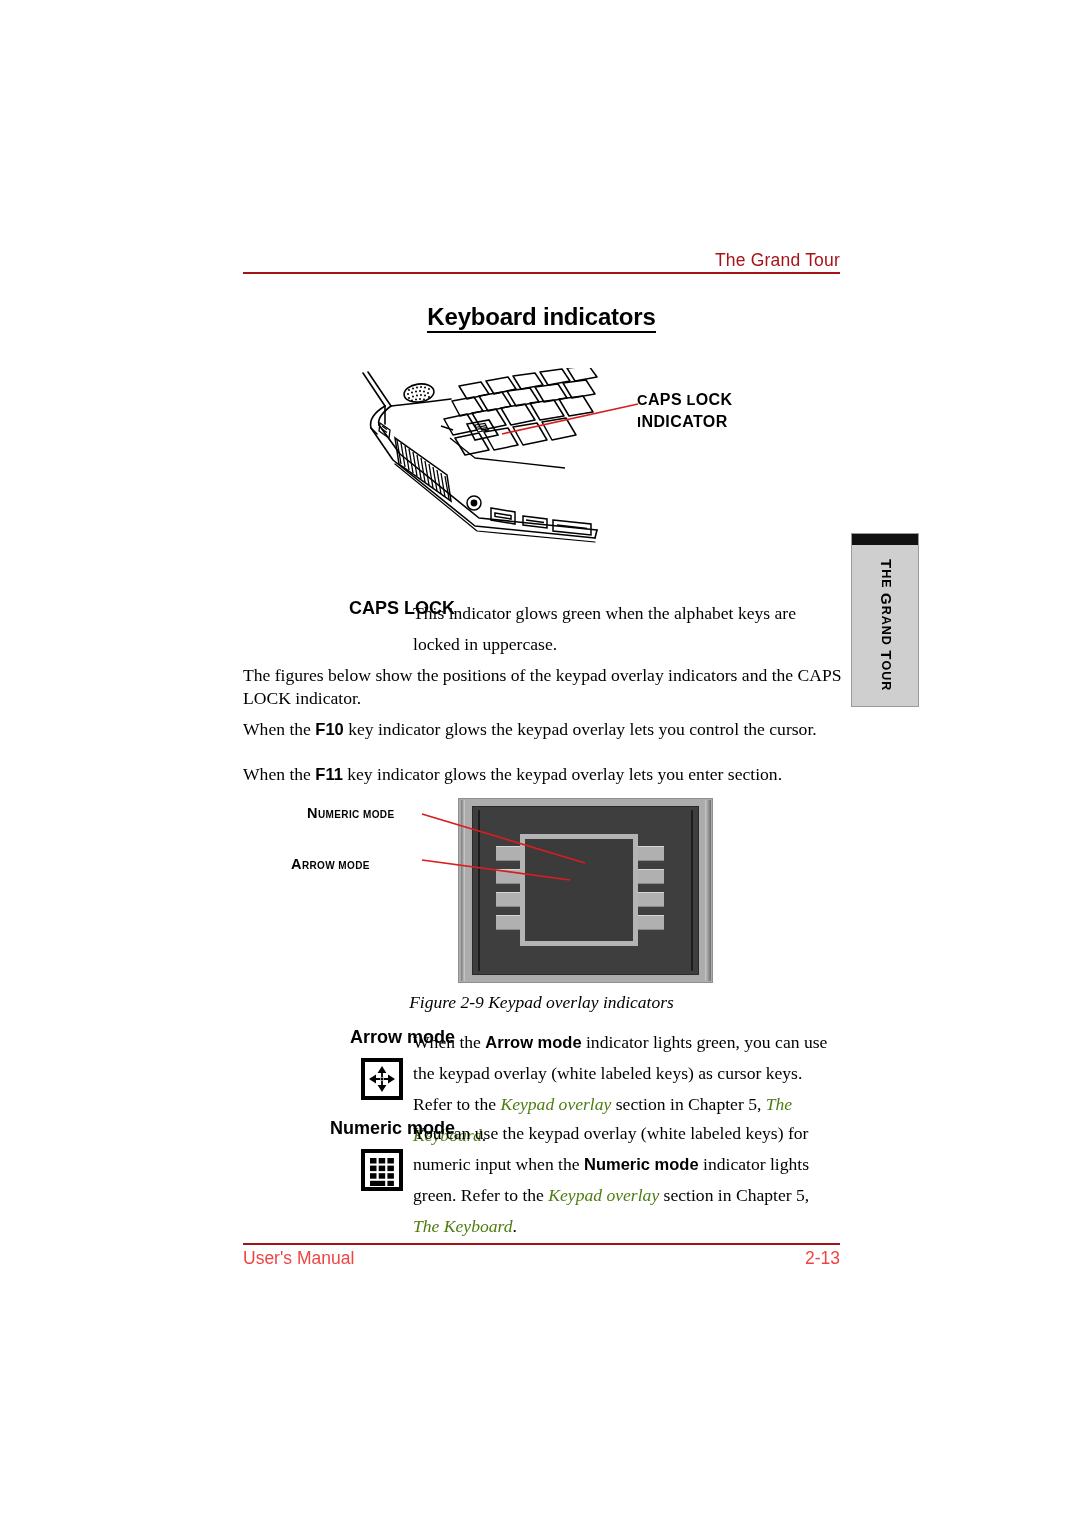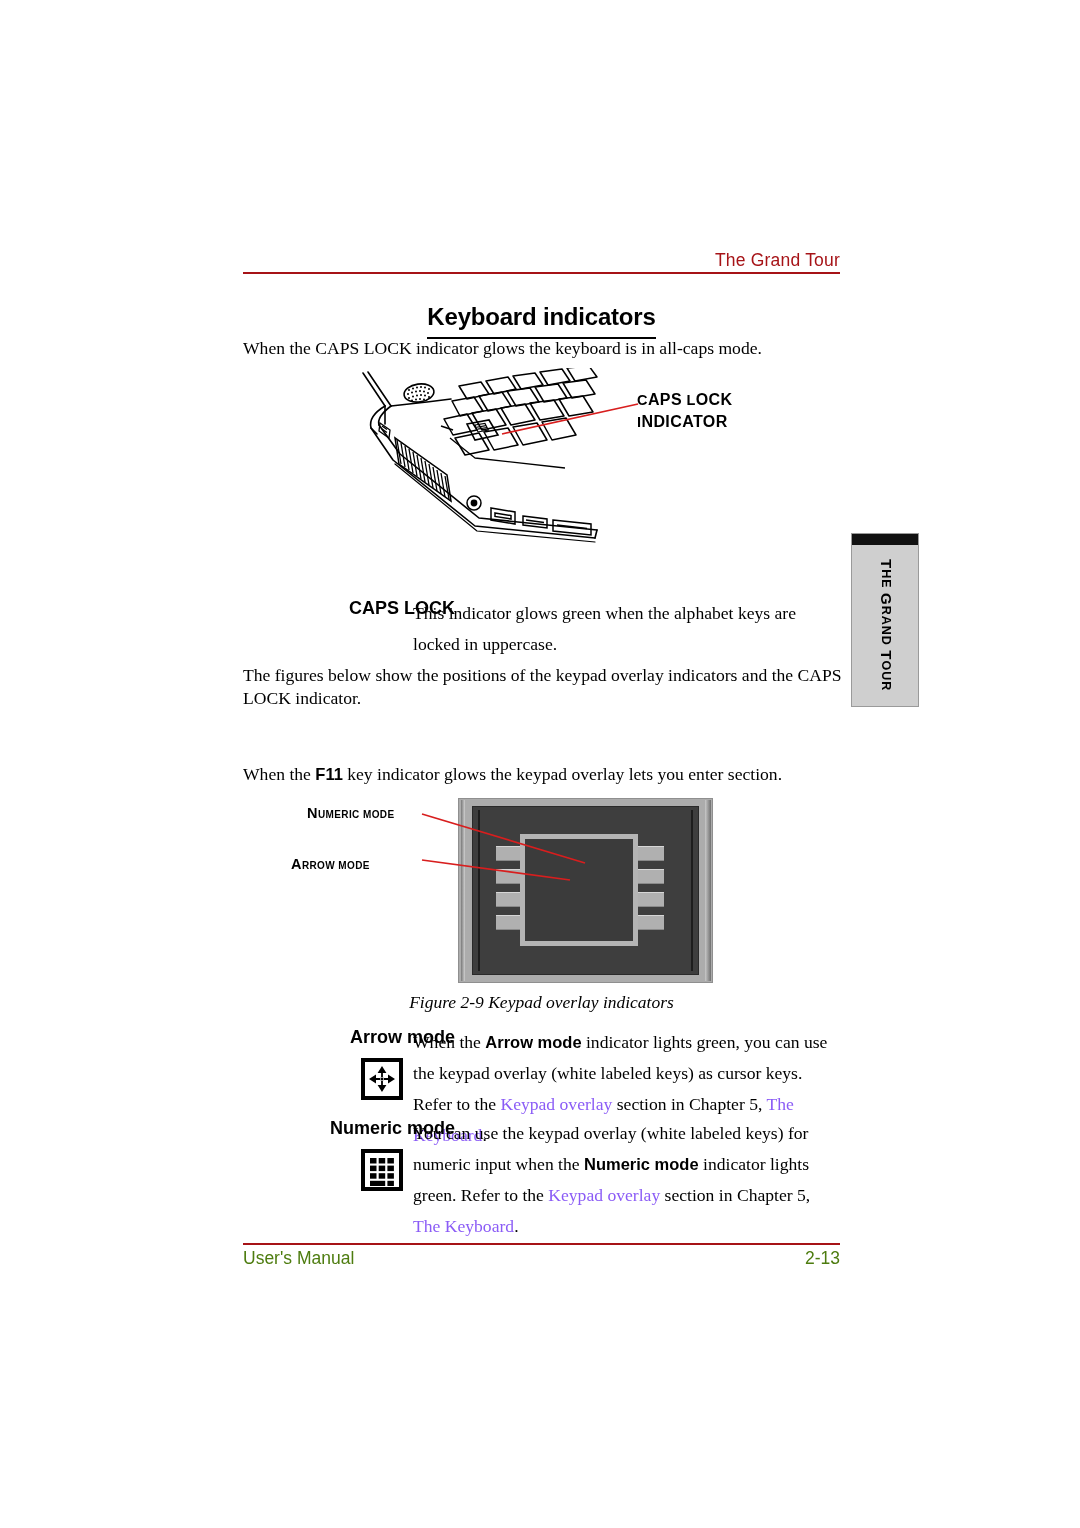--- a/index.html
+++ b/index.html
@@ -50,21 +50,21 @@
     left: 243px;
     top: 303px;
     width: 597px;
     text-align: center;
   }
   .section-heading span {
     font-family: "Liberation Sans", sans-serif;
     font-weight: bold;
     font-size: 24px;
     border-bottom: 2.4px solid #000;
-    padding-bottom: 7px;
+    padding-bottom: 1px;
     letter-spacing: -0.2px;
   }
 
   
   .body-text {
     position: absolute;
     font-family: "Liberation Serif", serif;
     font-size: 17.6px;
     line-height: 22.5px;
     color: #000;
@@ -156,21 +156,22 @@
   }
   .def-body {
     position: absolute;
     left: 170px;
     width: 420px;
     font-family: "Liberation Serif", serif;
     font-size: 17.6px;
     line-height: 31px;
   }
   .link {
-    color: #8b5cf6;
+    color: #4d7c0f;
+    font-style: italic;
   }
 
   .def-caps { top: 598px; }
   .def-arrow { top: 1027px; }
   .def-numeric { top: 1118px; }
 
   
   .mode-icon {
     position: absolute;
     left: 361px;
@@ -312,38 +313,37 @@
   .footer-rule {
     border-top: 2.2px solid #A61317;
     width: 597px;
   }
   .footer-row {
     display: flex;
     justify-content: space-between;
     margin-top: 3px;
     font-family: "Liberation Sans", sans-serif;
     font-size: 17.5px;
-    color: #4d7c0f;
+    color: #ef4444;
   }
 </style>
 </head>
 <body>
 
 <div class="page">
 
   <div class="header">
     <div class="header-title">The Grand Tour</div>
     <div class="header-rule"></div>
   </div>
 
   <div class="section-heading">
     <span>Keyboard indicators</span>
   </div>
 
-  <div class="body-text intro-para">When the CAPS LOCK indicator glows the keyboard is in all-caps mode.</div>
 
   <div class="fig1">
     <svg width="250" height="175" viewBox="0 0 250 175" xmlns="http://www.w3.org/2000/svg">
       <g fill="none" stroke="#000" stroke-width="1.6" stroke-linejoin="round" stroke-linecap="round">
 
         <path d="M8 5 L30 38"></path>
         <path d="M13 4 L36 38"></path>
 
         <path d="M30 38 C20 44 14 52 16 60 L22 66"></path>
         <path d="M36 38 C28 44 22 50 24 57"></path>
@@ -485,20 +485,23 @@
   </div>
 
 
   <div class="def-block def-caps">
     <div class="def-term">CAPS LOCK</div>
     <div class="def-body">This indicator glows green when the alphabet keys are locked in uppercase.</div>
   </div>
 
   <div class="body-text para-figures">The figures below show the positions of the keypad overlay indicators and the CAPS LOCK indicator.</div>
 
+  <div class="body-text para-f10">
+    <span>When the </span><span class="bold-sans">F10</span><span> key indicator glows the keypad overlay lets you control the cursor.</span>
+  </div>
 
   <div class="body-text para-f11">
     <span>When the </span><span class="bold-sans">F11</span><span> key indicator glows the keypad overlay lets you enter section.</span>
   </div>
 
   <div class="fig2">
     <div class="fig2-outer"></div>
     <div class="fig2-edge-l"></div>
     <div class="fig2-edge-r"></div>
     <div class="fig2-inner"></div>

